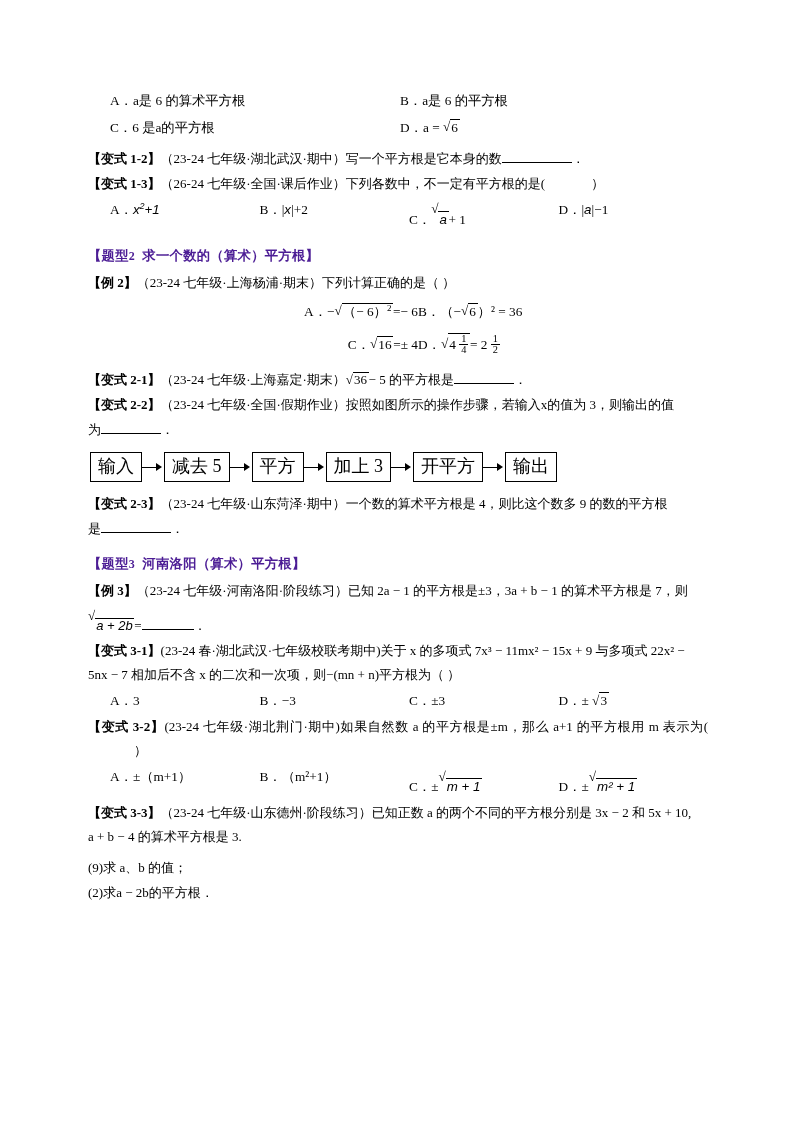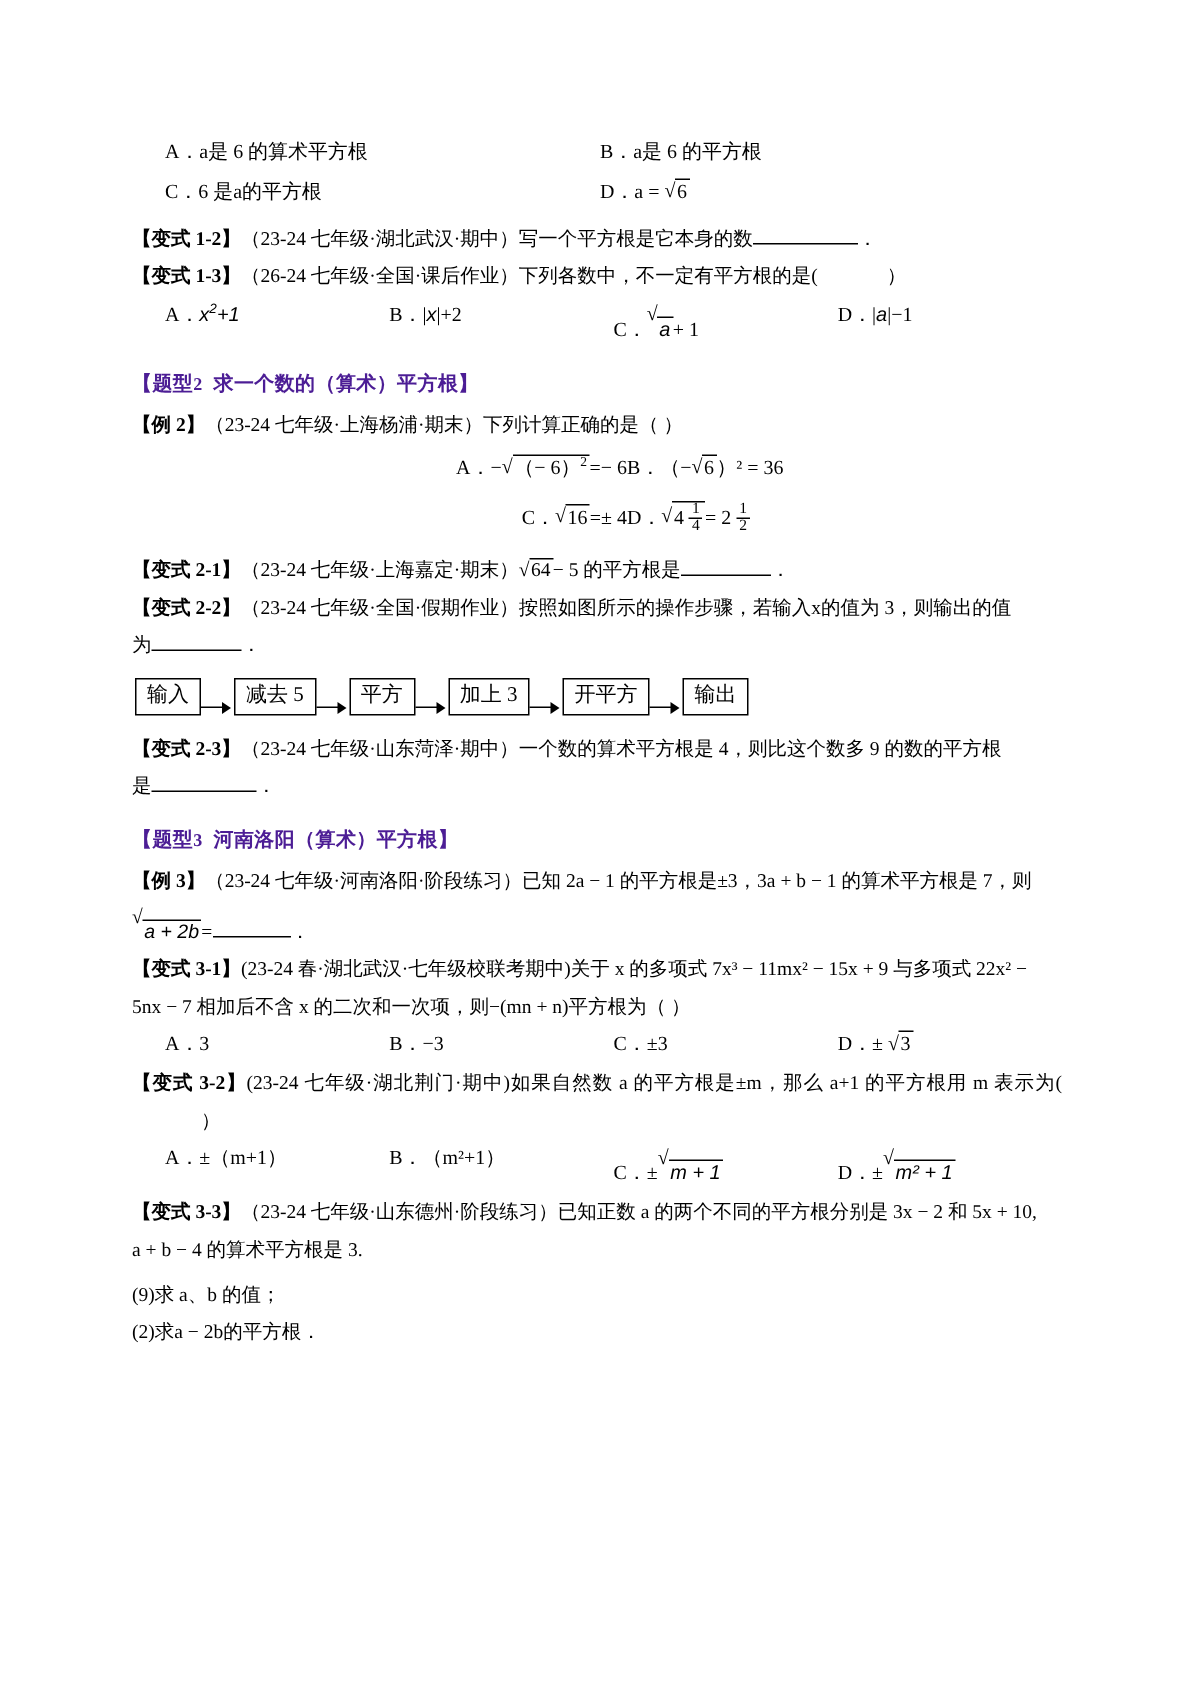--- a/index.html
+++ b/index.html
@@ -99,24 +99,24 @@
     text-align: center;
     font-size: 0.78em;
     line-height: 1.05;
   }
   .frac .n { display: block; border-bottom: 1px solid #000; padding: 0 2px; }
   .frac .d { display: block; padding: 0 2px; }
 
   
   .flow {
     display: flex;
-    align-items: flex-end;
+    align-items: center;
     margin: 10px 0 2px 0;
     padding-left: 2px;
-    font-size: 14px;
+    font-size: 18px;
   }
   .fbox {
     border: 1px solid #000;
     padding: 3px 7px;
     line-height: 1.2;
     background: #fff;
     white-space: nowrap;
   }
   .farrow {
     width: 22px;
@@ -193,21 +193,21 @@
     <div class="optrow" style="line-height:2.6">
       <span class="pad-left2" style="width:300px">
         <span>C．</span><span class="sqrt"><span class="rad">16</span></span><span>=± 4</span>
       </span>
       <span>
         <span>D．</span><span class="sqrt"><span class="rad"><span>4</span> <span class="frac"><span class="n">1</span><span class="d">4</span></span></span></span><span>= 2</span> <span class="frac"><span class="n">1</span><span class="d">2</span></span>
       </span>
     </div>
 
     <div class="para mt6">
-      <span class="qlabel">【变式 2-1】</span><span>（23-24 七年级·上海嘉定·期末）</span><span class="sqrt"><span class="rad">64</span></span><span>− 5 的平方根是</span><span class="blank w60"></span><span>．</span>
+      <span class="qlabel">【变式 2-1】</span><span>（23-24 七年级·上海嘉定·期末）</span><span class="sqrt"><span class="rad">36</span></span><span>− 5 的平方根是</span><span class="blank w60"></span><span>．</span>
     </div>
 
     <div class="para">
       <span class="qlabel">【变式 2-2】</span><span>（23-24 七年级·全国·假期作业）</span><span>按照如图所示的操作步骤，若输入x的值为 3，则输出的值</span>
     </div>
     <div class="para">
       <span>为</span><span class="blank w60"></span><span>．</span>
     </div>
 
     <div class="flow">

